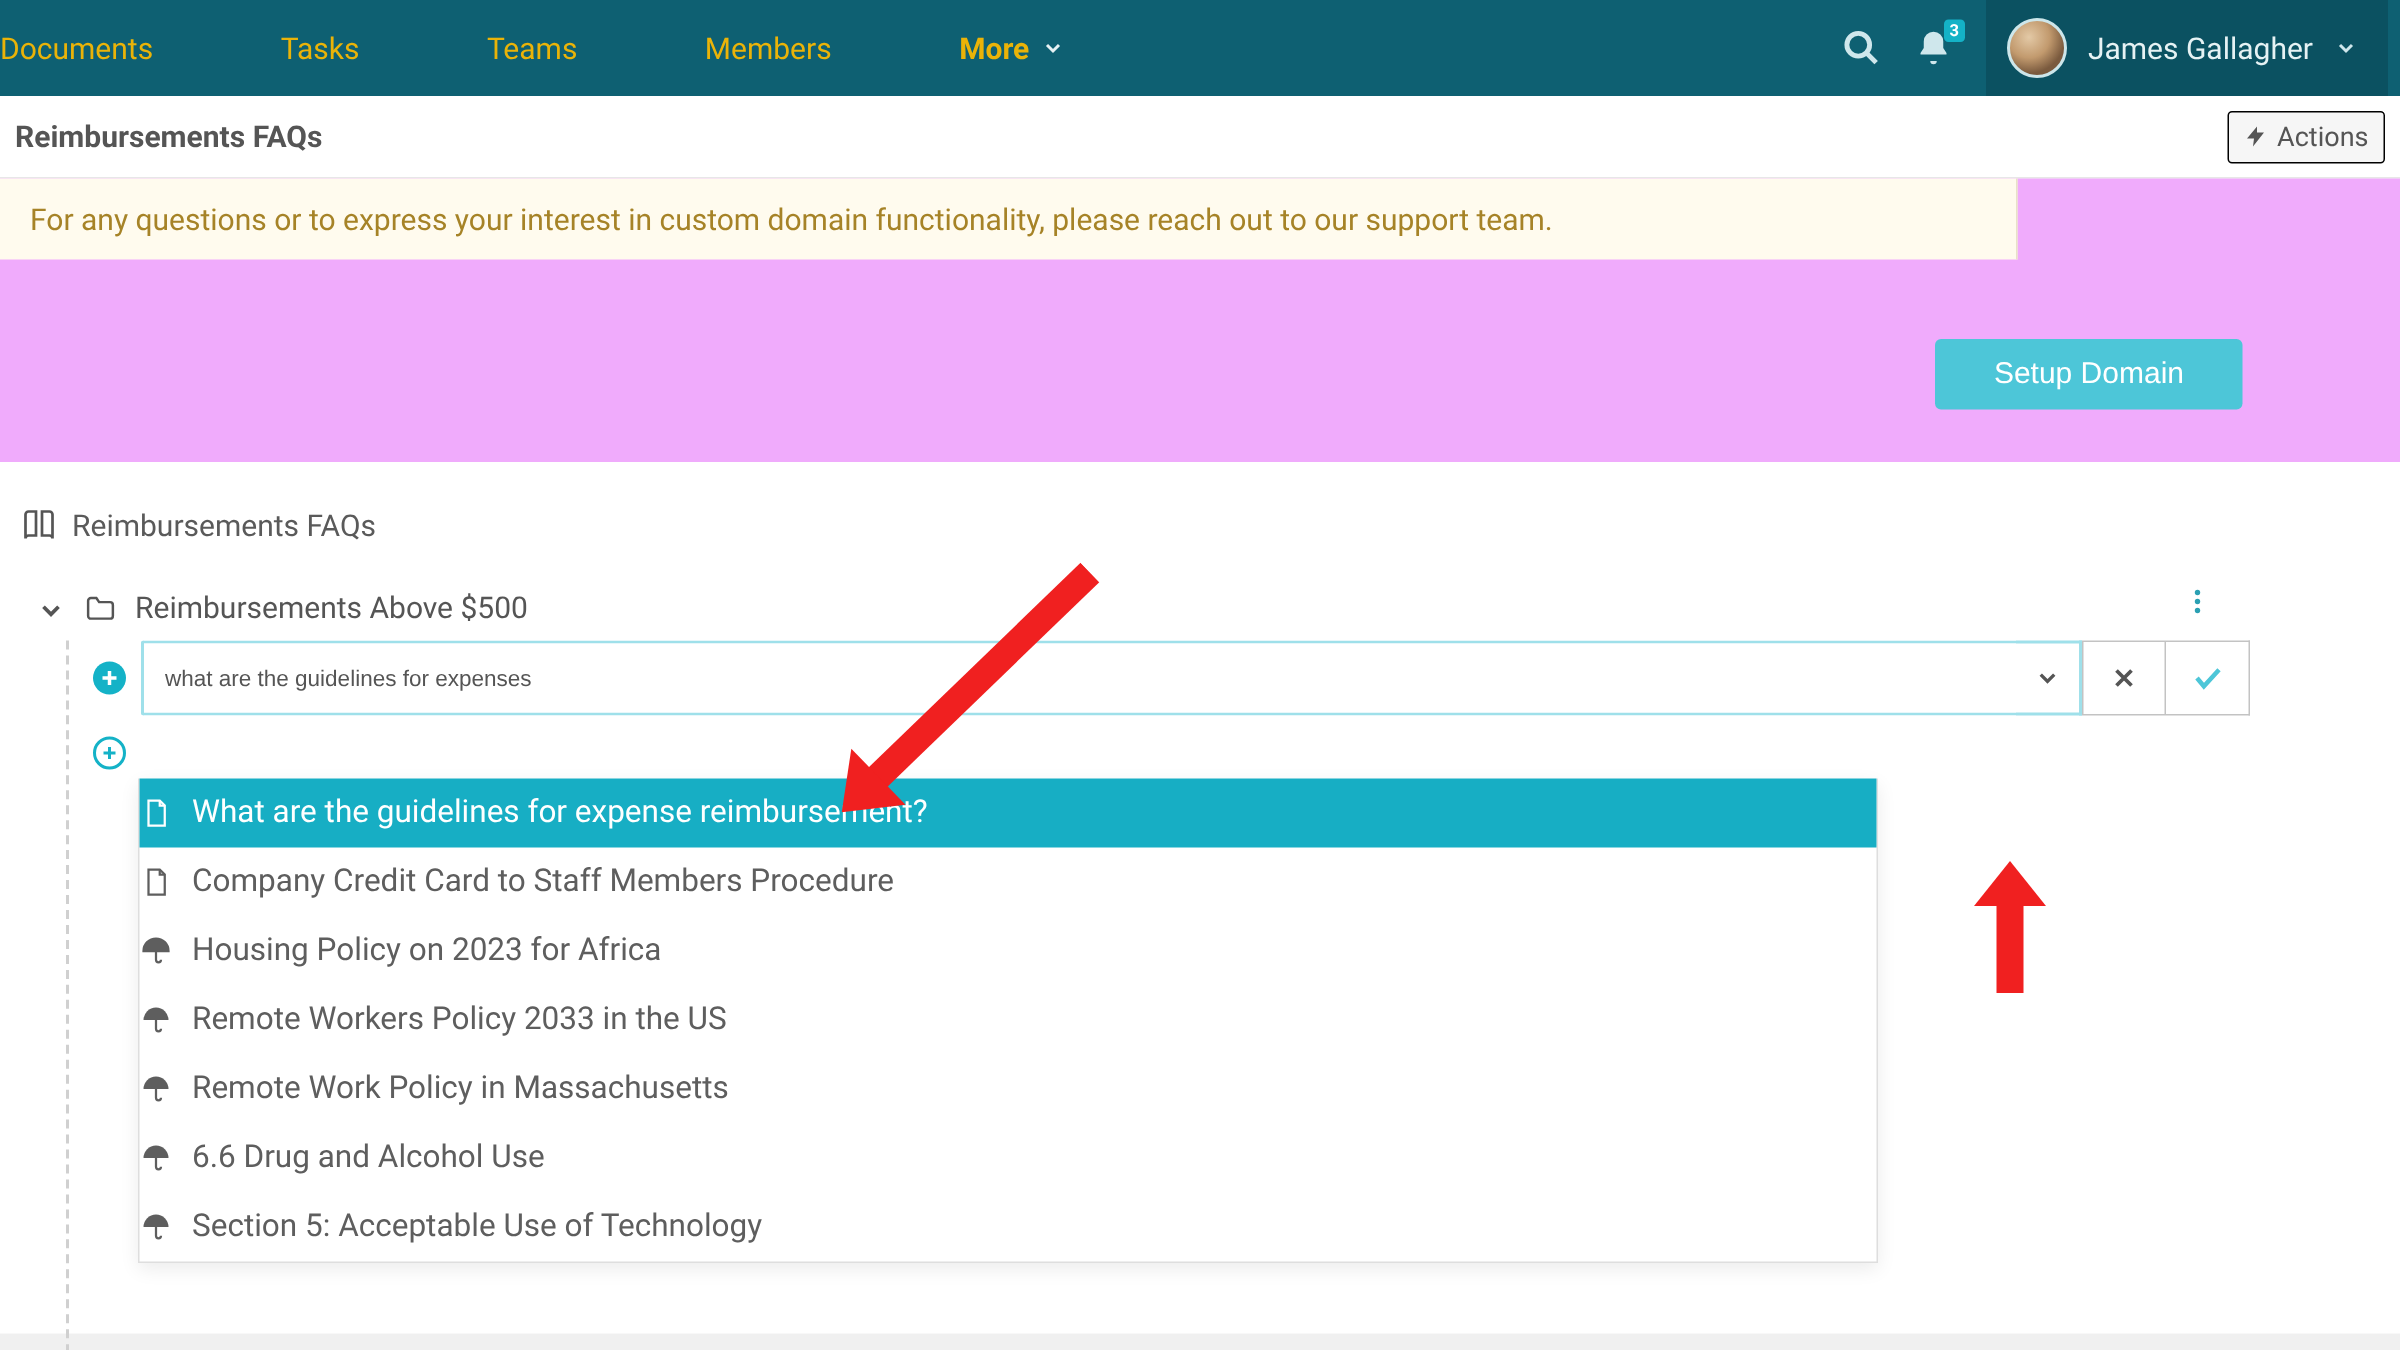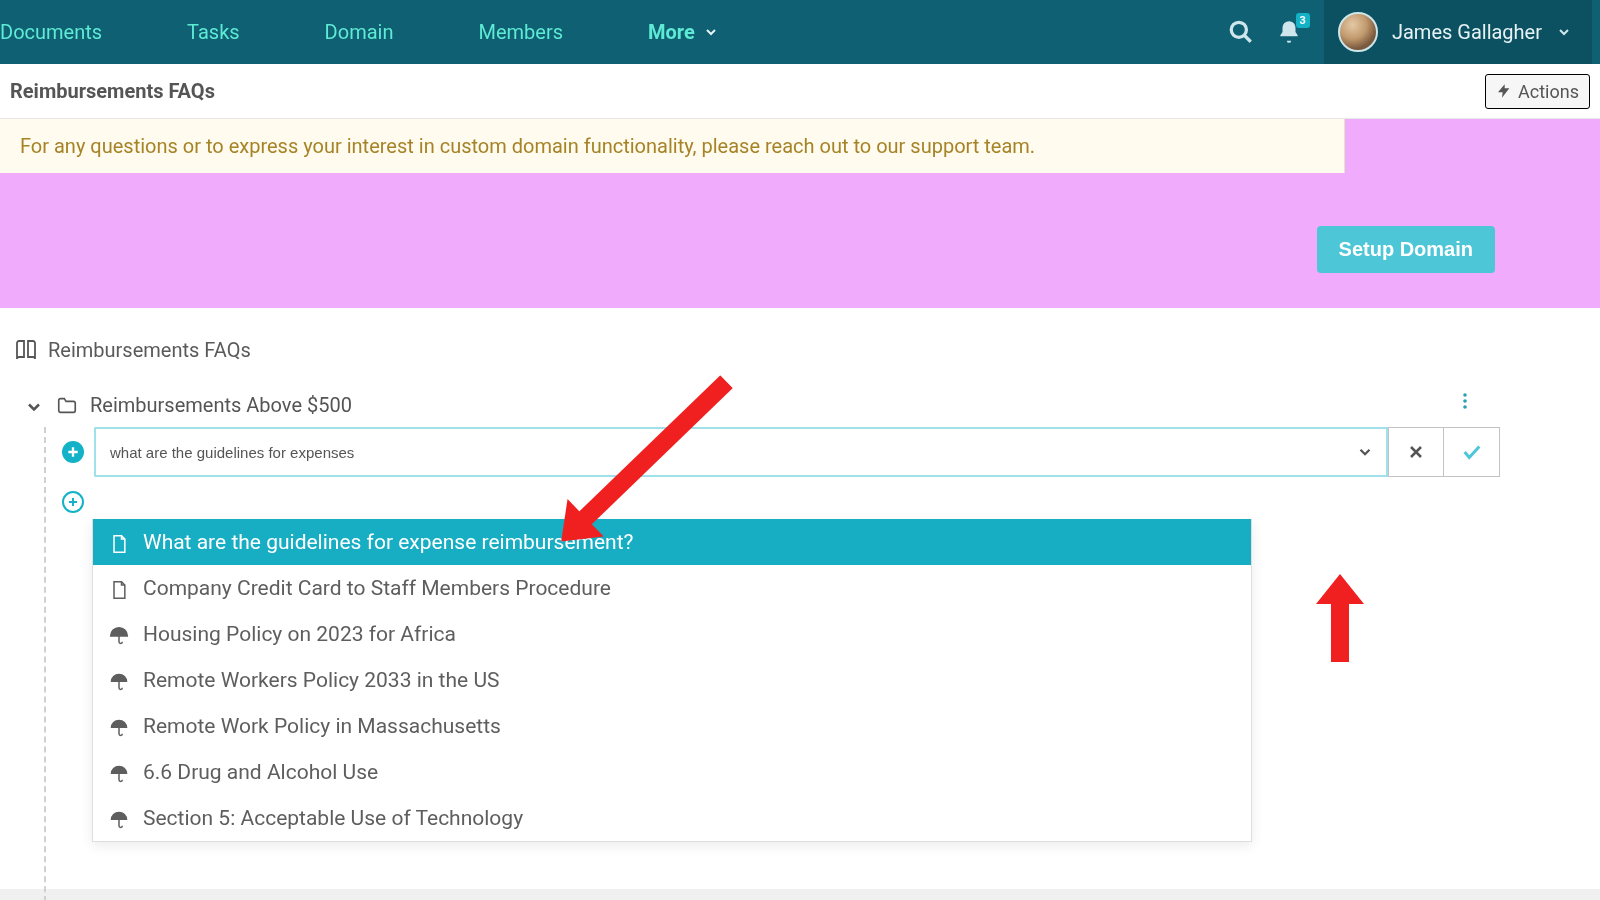--- a/index.html
+++ b/index.html
@@ -23,21 +23,21 @@
     font-size: 20px;
   }
   .topbar .nav-links {
     display: flex;
     align-items: center;
     gap: 85px;
     padding-left: 0px;
     flex: 1;
   }
   .topbar .nav-links .nav-item {
-    color: #5eead4;
+    color: #eab308;
     cursor: pointer;
     white-space: nowrap;
   }
   .nav-item.more { display:flex; align-items:center; gap:8px;font-weight:bold; }
   .topbar .right-cluster {
     display: flex;
     align-items: center;
     gap: 22px;
     margin-left: auto;
     padding-right: 8px;
@@ -88,24 +88,23 @@
     padding:15px 20px;
     color:#a68327;
     font-size:20px;
     border-right:1px solid #e8e2c7;
     width:1345px;
   }
   .setup-row { display:flex; padding-right:105px; padding-top:53px; }
   .setup-btn {
     margin-left:auto;
     background:#4dc6d8; color:#fff;
-    border:none; padding:12px 22px;
+    border:none; padding:12px 39px;
     font-size:20px; border-radius:4px;
     cursor:pointer;
-    font-weight:bold;
   }
 
   
   .tree-area {
     background:#fff;
     padding:30px 0 0 14px;
     height:calc(100% - 64px - 55px - 200px);
   }
   .tree-row { display:flex; align-items:center; gap:10px; font-size:20px; color:#5a5a5a; }
   .doc-root { margin-bottom:20px; }
@@ -185,22 +184,22 @@
     position:relative;
     margin-top:6px;
     margin-left:48px;
     width:1160px;
     border:1px solid #dedede;
     border-top:none;
     background:#fff;
     box-shadow:0 4px 12px rgba(0,0,0,0.08);
   }
   .sug-item {
-    display:flex; align-items:flex-end; gap:14px;
-    padding:11px 16px;
+    display:flex; align-items:center; gap:14px;
+    padding:11px 1px;
     font-size:21px;
     color:#5e5e5e;
     cursor:pointer;
   }
   .sug-item.selected {
     background:#17aec4; color:#fff;
   }
   .sug-item.selected svg path, .sug-item.selected svg rect { stroke:#fff; }
 
   
@@ -217,21 +216,21 @@
     transform-origin:top left;
   }
 </style>
 </head>
 <body>
 
 <div class="topbar">
   <div class="nav-links">
     <div class="nav-item">Documents</div>
     <div class="nav-item">Tasks</div>
-    <div class="nav-item">Domain</div>
+    <div class="nav-item">Teams</div>
     <div class="nav-item">Members</div>
     <div class="nav-item more">
       <span>More</span>
       <svg width="16" height="16" viewBox="0 0 24 24" fill="none" stroke="#e6f2f4" stroke-width="3">
           <path d="M6 9l6 6 6-6"></path>
         </svg>
     </div>
   </div>
   <div class="right-cluster">
     <div class="icon-btn">

